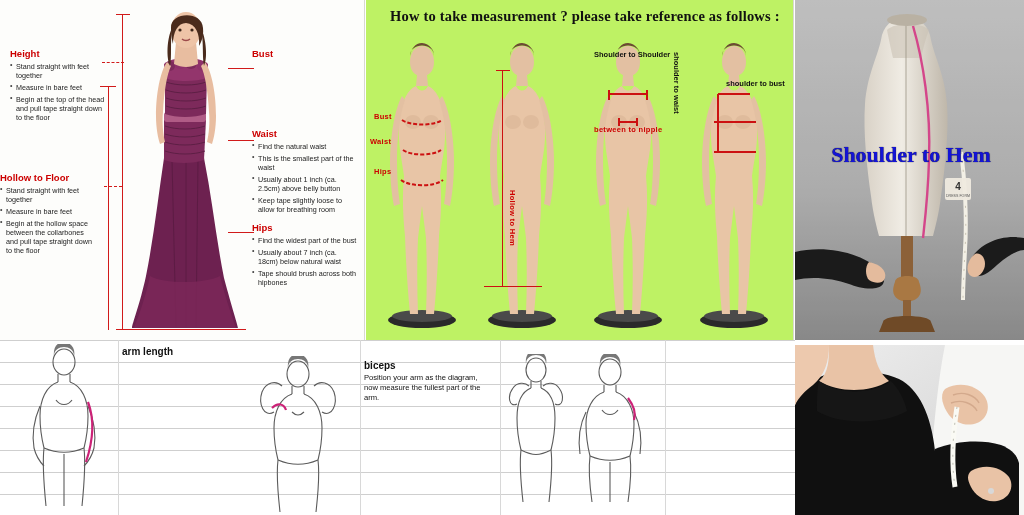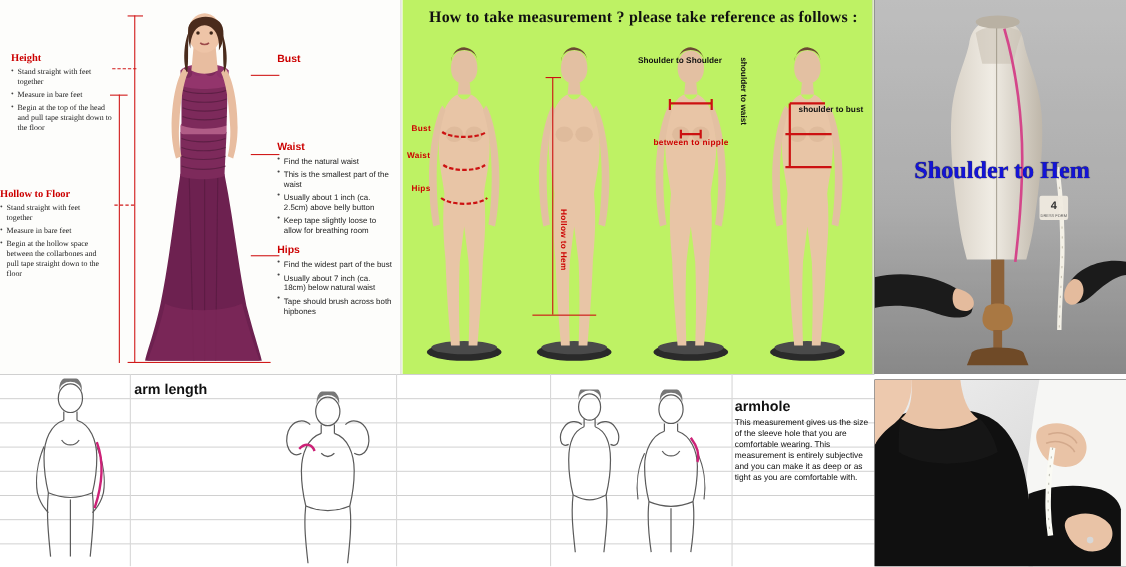--- a/index.html
+++ b/index.html
@@ -23,21 +23,21 @@
     font-weight: bold; font-size: 9.5px; color: #cc0000; margin-bottom: 3px;
   }
   .callout-list { list-style: none; margin: 0; padding: 0; }
   .callout-list li {
     font-size: 7.2px; color: #222; line-height: 1.28; margin-bottom: 2.5px;
     position: relative; padding-left: 6px;
   }
   .callout-list li:before {
     content: "\2022"; position: absolute; left: 0; top: -1px; color: #444; font-size: 7px;
   }
-  .cl-left { position: absolute; width: 95px; font-family: Liberation Serif, serif; }
+  .cl-left { position: absolute; width: 95px; }
   .cl-right { position: absolute; width: 105px; }
 
   #cl-height { left: 10px; top: 48px; }
   #cl-hollow { left: 0; top: 172px; }
   #cl-bust { left: 252px; top: 48px; }
   #cl-waist { left: 252px; top: 128px; }
   #cl-hips { left: 252px; top: 222px; }
 
   
   #dress-figure {
@@ -93,21 +93,21 @@
   #bottom { position: absolute; left: 0; top: 340px; width: 1024px; height: 175px; background:#fff; }
 
   .grid-cell {
     position: absolute; background: #fff;
     background-image:
       linear-gradient(to bottom, #cfcfcf 1px, transparent 1px);
     background-size: 100% 22px;
     border-left: 1px solid #dedede;
   }
   .note-block { position: absolute; }
-  .note-title { font-weight: bold; font-size: 13px; color: #111; margin-bottom: 2px; }
+  .note-title { font-weight: bold; font-size: 10px; color: #111; margin-bottom: 2px; }
   .note-body { font-size: 7.6px; color: #111; line-height: 1.33; }
 
   #panel-photo-bottom {
     position: absolute; left: 795px; top: 345px; width: 229px; height: 170px;
     background: #111; overflow: hidden;
   }
 
   .fig-sketch { position: absolute; }
 </style>
 </head>
@@ -259,42 +259,42 @@
         <path d="M30 66 C22 80 18 110 18 132 C18 150 20 166 22 176 L28 174 C26 162 25 146 25 130 C25 108 28 84 33 70 Z" fill="#e3c0a2"></path>
         <path d="M70 66 C78 80 82 110 82 132 C82 150 80 166 78 176 L72 174 C74 162 75 146 75 130 C75 108 72 84 67 70 Z" fill="#e3c0a2"></path>
         <ellipse cx="41" cy="92" rx="8" ry="7" fill="#dfbb9c"></ellipse>
         <ellipse cx="59" cy="92" rx="8" ry="7" fill="#dfbb9c"></ellipse>
         <path d="M31 64 L69 64" stroke="#cc1111" stroke-width="2"></path>
         <path d="M31 60 L31 70 M69 60 L69 70" stroke="#cc1111" stroke-width="2"></path>
         <path d="M41 92 L59 92" stroke="#cc1111" stroke-width="2"></path>
         <path d="M41 88 L41 96 M59 88 L59 96" stroke="#cc1111" stroke-width="2"></path>
       </svg>
     </div>
-    <div class="lbl-dark" style="left:214px; top:50px;">Shoulder to Shoulder</div>
+    <div class="lbl-dark" style="left:228px; top:50px;">Shoulder to Shoulder</div>
     <div class="lbl-red" style="left:228px; top:125px;">between to nipple</div>
 
     <div class="mann" id="mann4">
       <svg width="100" height="300" viewBox="0 0 100 300">
         <ellipse cx="50" cy="290" rx="34" ry="8" fill="#2a2a2a"></ellipse>
         <ellipse cx="50" cy="286" rx="30" ry="6" fill="#4a4a4a"></ellipse>
         <path d="M50 16 C58 16 62 24 62 32 C62 40 58 46 50 46 C42 46 38 40 38 32 C38 24 42 16 50 16 Z" fill="#e3c0a2"></path>
         <path d="M38 26 C38 12 62 12 62 26 C62 20 58 14 50 13 C43 13 39 19 38 26 Z" fill="#6b4a33"></path>
         <path d="M45 45 L55 45 L56 56 L44 56 Z" fill="#e3c0a2"></path>
         <path d="M44 56 C34 60 28 76 27 96 C26 116 30 130 32 146 C30 166 31 186 33 206 C34 236 36 262 38 284 L46 284 C45 258 45 232 46 208 L50 176 L54 208 C55 232 55 258 54 284 L62 284 C64 262 66 236 67 206 C69 186 70 166 68 146 C70 130 74 116 73 96 C72 76 66 60 56 56 C53 62 47 62 44 56 Z" fill="#e8c5a6"></path>
         <path d="M30 66 C22 80 18 110 18 132 C18 150 20 166 22 176 L28 174 C26 162 25 146 25 130 C25 108 28 84 33 70 Z" fill="#e3c0a2"></path>
         <path d="M70 66 C78 80 82 110 82 132 C82 150 80 166 78 176 L72 174 C74 162 75 146 75 130 C75 108 72 84 67 70 Z" fill="#e3c0a2"></path>
         <ellipse cx="41" cy="92" rx="8" ry="7" fill="#dfbb9c"></ellipse>
         <ellipse cx="59" cy="92" rx="8" ry="7" fill="#dfbb9c"></ellipse>
         <path d="M34 64 L34 122 M34 64 L66 64" stroke="#cc1111" stroke-width="2" fill="none"></path>
         <path d="M30 122 L72 122" stroke="#cc1111" stroke-width="2"></path>
         <path d="M30 92 L72 92" stroke="#cc1111" stroke-width="2"></path>
       </svg>
     </div>
     <div class="lbl-dark vert-lbl" style="left:306px; top:52px;">shoulder to waist</div>
-    <div class="lbl-dark" style="left:360px; top:95px;">shoulder to bust</div>
+    <div class="lbl-dark" style="left:360px; top:79px;">shoulder to bust</div>
   </div>
 
   <div id="panel-form">
     <svg width="229" height="340" viewBox="0 0 229 340">
       <defs>
         <linearGradient id="bgw" x1="0" y1="0" x2="0" y2="1">
           <stop offset="0%" stop-color="#cfcfcf"></stop>
           <stop offset="55%" stop-color="#b9b9b9"></stop>
           <stop offset="100%" stop-color="#8d8d8d"></stop>
         </linearGradient>
@@ -374,20 +374,24 @@
           <path d="M44 30 L44 38 M56 30 L56 38"></path>
           <path d="M44 38 C32 42 26 56 26 72 C26 86 28 96 30 104 C28 120 30 138 32 156 M56 38 C68 42 74 56 74 72 C74 86 72 96 70 104 C72 120 70 138 68 156"></path>
           <path d="M30 104 C44 110 56 110 70 104"></path>
           <path d="M26 56 C16 62 10 48 14 36 C18 26 28 24 34 30"></path>
           <path d="M74 56 C84 62 90 48 86 36 C82 26 72 24 66 30"></path>
           <path d="M44 56 C48 60 52 60 56 56"></path>
         </g>
         <path d="M24 52 C30 46 36 48 38 54" stroke="#cc2277" stroke-width="2.2" fill="none"></path>
       </svg>
     </div>
+    <div class="note-block" style="left:364px; top:20px; width:128px;">
+      <div class="note-title">biceps</div>
+      <div class="note-body">Position your arm as the diagram, now measure the fullest part of the arm.</div>
+    </div>
 
     <div class="fig-sketch" style="left:505px; top:14px;">
       <svg width="62" height="150" viewBox="0 0 62 150">
         <g fill="none" stroke="#5b5b5b" stroke-width="1.1">
           <ellipse cx="31" cy="16" rx="10" ry="12"></ellipse>
           <path d="M21 10 C21 -2 41 -2 41 10 C43 2 37 -4 31 -4 C23 -4 20 3 21 10 Z" fill="#777" stroke="none"></path>
           <path d="M26 27 L26 34 M36 27 L36 34"></path>
           <path d="M26 34 C16 38 12 50 12 64 C12 78 14 88 16 96 C14 112 16 130 18 148 M36 34 C46 38 50 50 50 64 C50 78 48 88 46 96 C48 112 46 130 44 148"></path>
           <path d="M16 96 C28 102 34 102 46 96"></path>
           <path d="M12 50 C4 54 2 42 8 34 C12 28 20 28 24 32"></path>
@@ -404,24 +408,20 @@
           <path d="M34 38 C22 42 16 56 16 70 C16 84 18 94 20 102 C18 118 20 134 22 148 M46 38 C58 42 64 56 64 70 C64 84 62 94 60 102 C62 118 60 134 58 148"></path>
           <path d="M20 102 C34 108 46 108 60 102"></path>
           <path d="M40 108 L40 148"></path>
           <path d="M16 58 C10 70 8 86 10 100"></path>
           <path d="M64 58 C70 70 72 86 70 100"></path>
           <path d="M32 56 C36 62 44 62 48 56"></path>
         </g>
         <path d="M58 44 C64 52 66 60 64 66" stroke="#cc2277" stroke-width="2.2" fill="none"></path>
       </svg>
     </div>
-    <div class="note-block" style="left:668px; top:22px; width:122px;">
-      <div class="note-title">armhole</div>
-      <div class="note-body">This measurement gives us the size of the sleeve hole that you are comfortable wearing. This measurement is entirely subjective and you can make it as deep or as tight as you are comfortable with.</div>
-    </div>
   </div>
 
   <div id="panel-photo-bottom">
     <svg width="229" height="170" viewBox="0 0 229 170">
       <defs>
         <linearGradient id="bg2" x1="0" y1="0" x2="1" y2="1">
           <stop offset="0%" stop-color="#efefef"></stop>
           <stop offset="100%" stop-color="#cfcfcf"></stop>
         </linearGradient>
       </defs>

